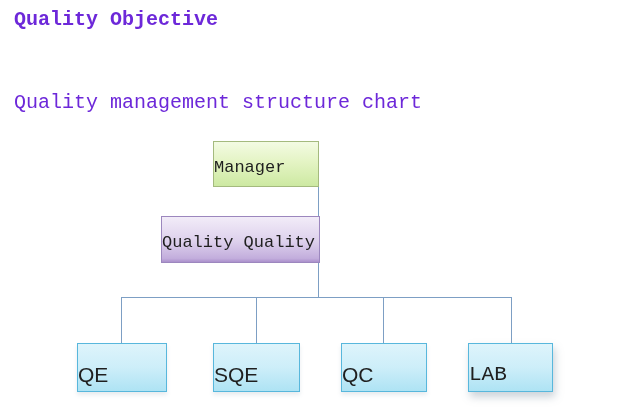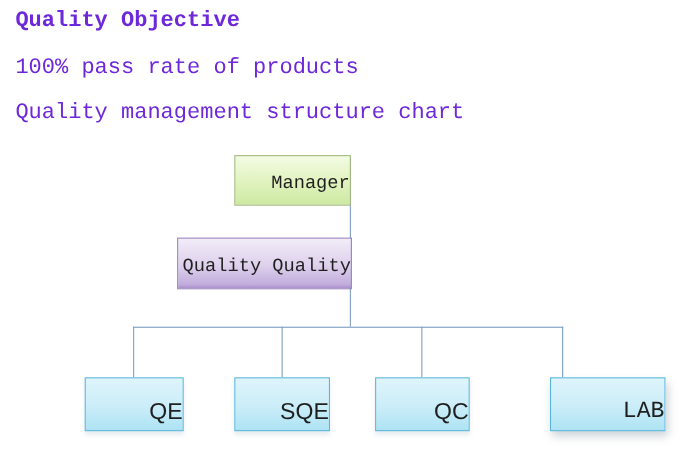--- a/index.html
+++ b/index.html
@@ -35,21 +35,21 @@
   .drop.d2{left:256px;}
   .drop.d3{left:383px;}
   .drop.d4{left:511px;}
 
   
   .node{
     position:absolute;
     box-sizing:border-box;
     display:flex;
     align-items:center;
-    justify-content:flex-end;
+    justify-content:flex-start;
     white-space:nowrap;
   }
   .node .lbl{position:relative;}
 
   .node.manager{
     left:213px;top:141px;width:106px;height:46px;
     background:linear-gradient(to bottom,#f3fbe3 0%,#e4f4c4 45%,#cde9a2 100%);
     border:1px solid #a4ba7e;
     font-size:17px;
   }
@@ -69,33 +69,31 @@
     border:1px solid #58b7dc;
     font-size:21px;
     box-shadow:0 3px 4px rgba(100,130,150,0.15);
     font-family:"Liberation Sans","DejaVu Sans",sans-serif;
   }
   .node.dept .lbl{top:7px;}
   .node.dept.qe {left:77px;width:90px;}
   .node.dept.sqe{left:213px;width:87px;}
   .node.dept.qc {left:341px;width:86px;}
   .node.dept.lab{
-    left:468px;width:105px;
+    left:468px;width:85px;
     font-family:"Liberation Mono","DejaVu Sans Mono",monospace;
     box-shadow:2px 5px 8px rgba(110,130,145,0.35);
-    margin-left:32px;
   }
 </style>
 </head>
 <body>
 
 <div class="page">
 
   <div class="heading title">Quality Objective</div>
-  <div class="heading line2">100% pass rate of products</div>
   <div class="heading line3">Quality management structure chart</div>
 
   <div>
 
     <div class="line vline v-main"></div>
     <div class="line hline h-span"></div>
     <div class="line vline drop d1"></div>
     <div class="line vline drop d2"></div>
     <div class="line vline drop d3"></div>
     <div class="line vline drop d4"></div>

